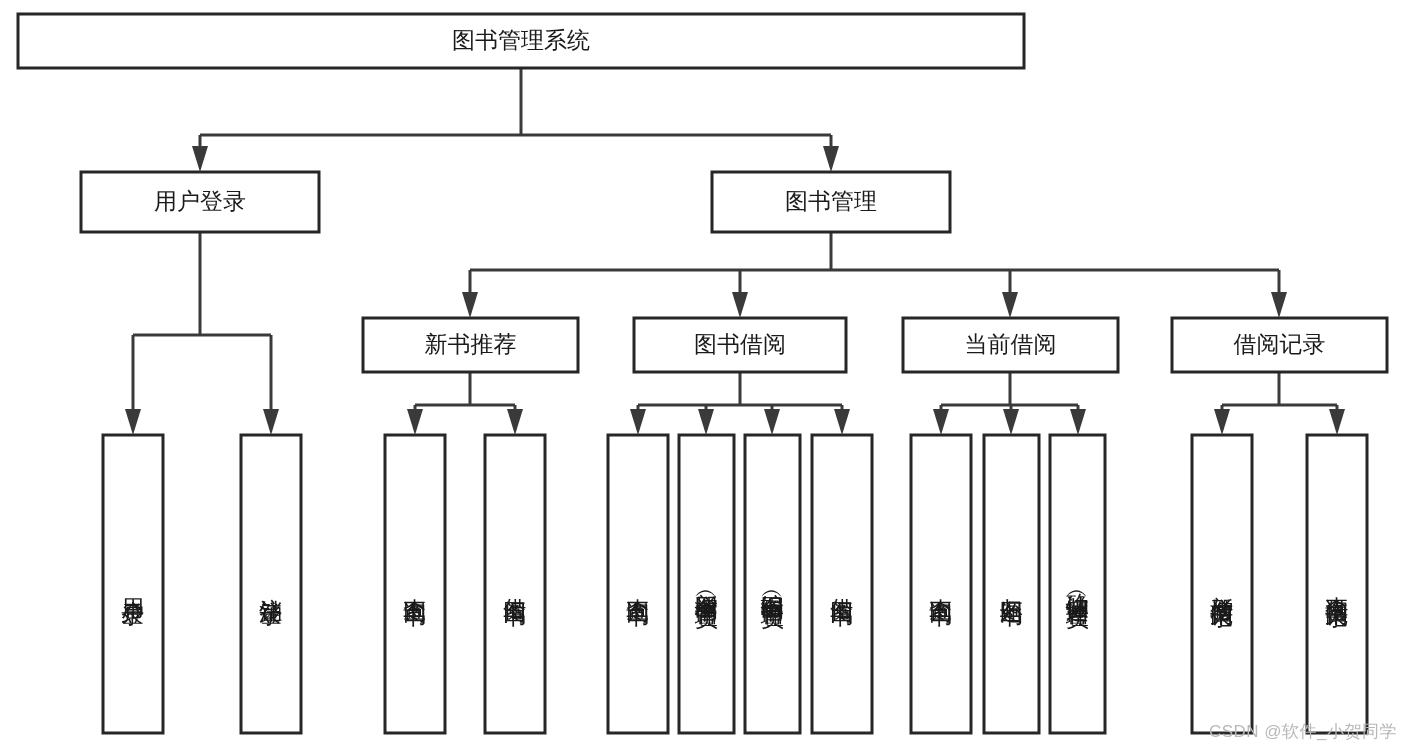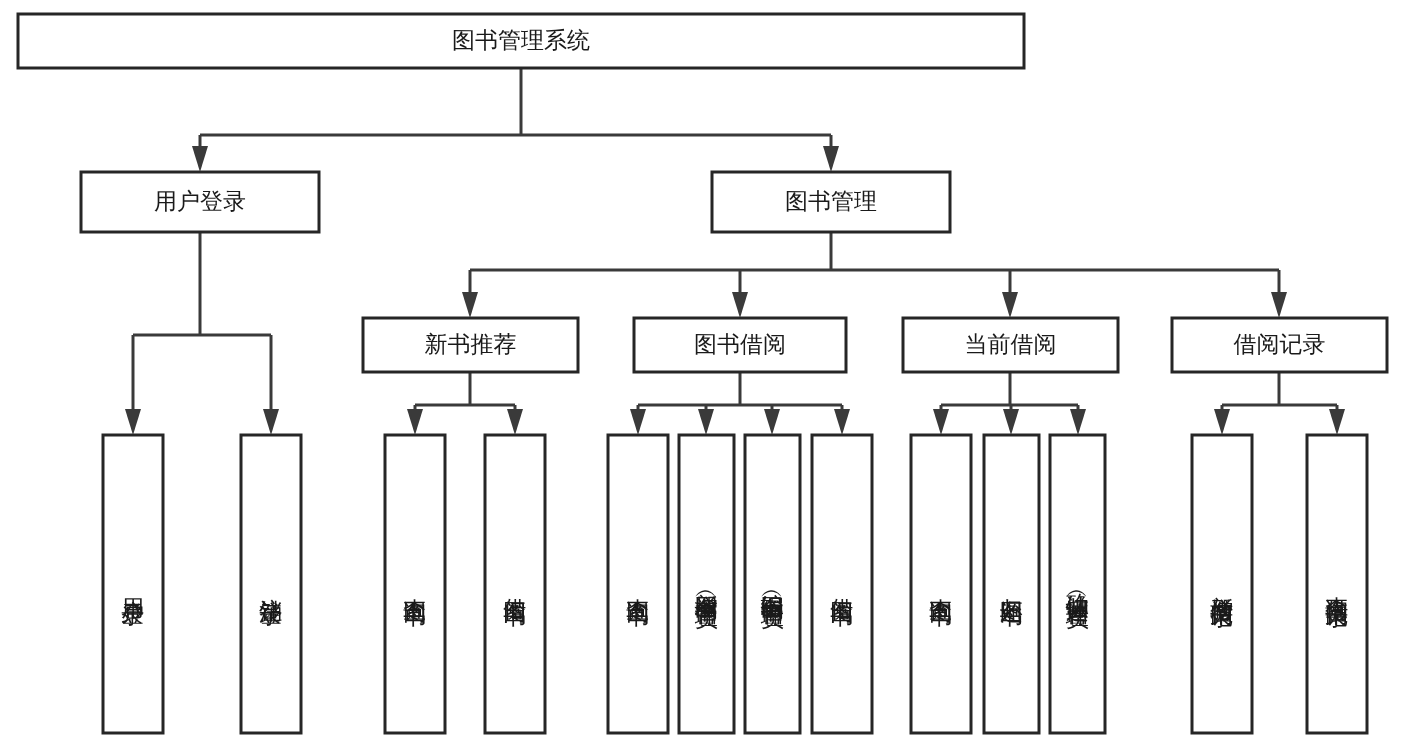--- a/index.html
+++ b/index.html
@@ -270,13 +270,14 @@
       <div class="vertical-label" style="left: 608px; top: 435px; width: 60px; height: 298px;">查询图书</div>
       <div class="vertical-label" style="left: 679px; top: 435px; width: 55px; height: 298px;">新增图书（管理员）</div>
       <div class="vertical-label" style="left: 745px; top: 435px; width: 55px; height: 298px;">编辑图书（管理员）</div>
       <div class="vertical-label" style="left: 812px; top: 435px; width: 60px; height: 298px;">借阅图书</div>
       <div class="vertical-label" style="left: 911px; top: 435px; width: 60px; height: 298px;">查询图书</div>
       <div class="vertical-label" style="left: 984px; top: 435px; width: 55px; height: 298px;">归还图书</div>
       <div class="vertical-label" style="left: 1050px; top: 435px; width: 55px; height: 298px;">确认归还（管理员）</div>
       <div class="vertical-label" style="left: 1192px; top: 435px; width: 60px; height: 298px;">新增借阅记录</div>
       <div class="vertical-label" style="left: 1307px; top: 435px; width: 60px; height: 298px;">查询借阅记录</div>
     </div>
+  <div class="watermark">CSDN @软件_小贺同学</div>
 </div>
 
 </body></html>

